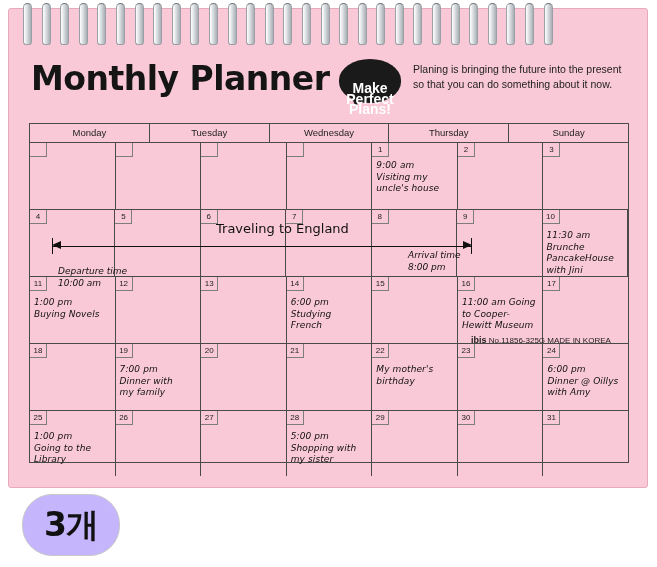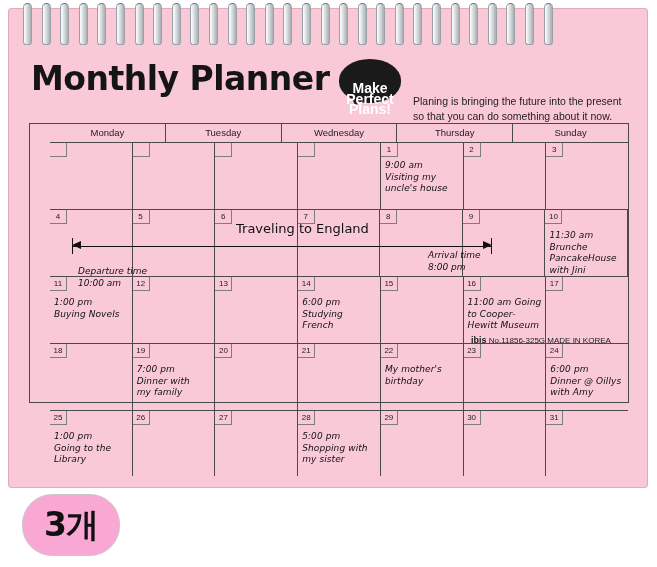--- a/index.html
+++ b/index.html
@@ -110,34 +110,32 @@
   }
   .intro {
     position: absolute;
     left: 404px;
     top: 9px;
     width: 222px;
     font-size: 10.5px;
     line-height: 14.5px;
     color: #1d1d1d;
     font-family: "Liberation Sans", sans-serif;
-    margin-top: 32px;
   }
 
   
   .calendar {
     position: absolute;
     left: 20px;
     top: 114px;
     width: 600px;
-    height: 280px;
+    height: 340px;
     border: 1px solid #4a4a4a;
     box-sizing: border-box;
     background: #f9c9d8;
-    padding-left: 20px;
   }
   .dow-row {
     display: flex;
     height: 18px;
     border-bottom: 1px solid #4a4a4a;
   }
   .dow {
     flex: 1 1 0;
     text-align: center;
     font-size: 9.5px;
@@ -283,21 +281,21 @@
 
   
   .qty {
     position: absolute;
     left: 22px;
     top: 494px;
     width: 96px;
     height: 60px;
     border: 1px solid #c9c9c9;
     border-radius: 30px;
-    background: #f9a8d4;
+    background: #c4b5fd;
     display: flex;
     align-items: center;
     justify-content: center;
   }
   .qty-text {
     font-size: 33px;
     font-weight: bold;
     color: #111111;
     font-family: "DejaVu Sans", sans-serif;
     letter-spacing: -1px;

